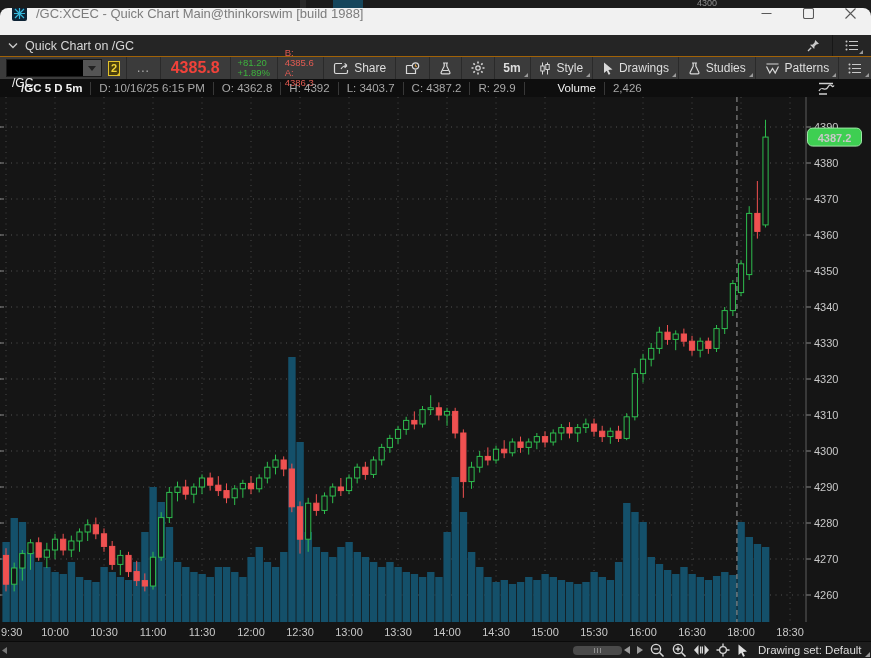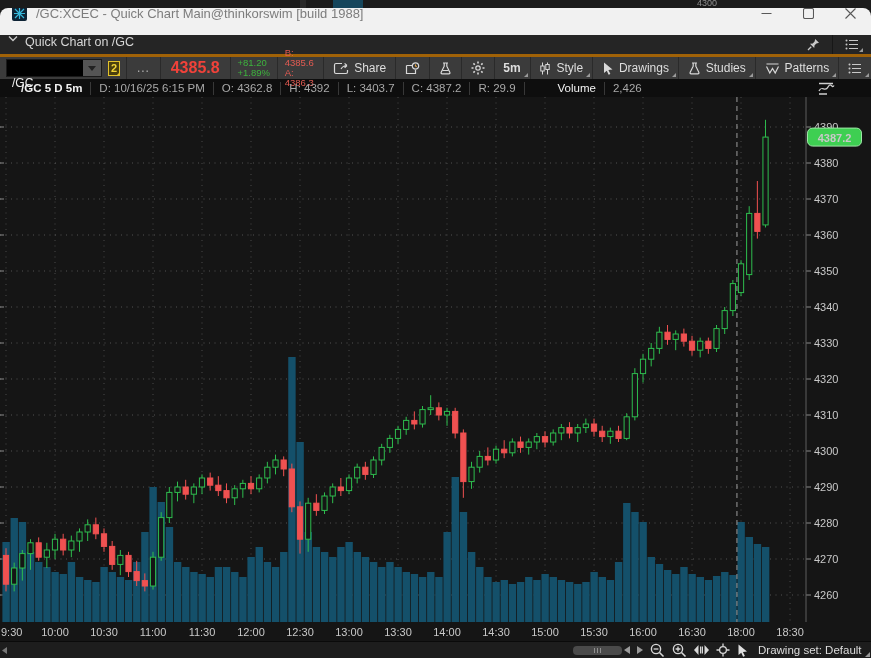--- a/index.html
+++ b/index.html
@@ -11,22 +11,22 @@
   .top-strip .sliver2 { position:absolute; left:300px; top:0; width:6px; height:8px; background:#2a2a2a; }
   .window { height:650px; background:#151515; border-radius:8px 8px 0 0; overflow:hidden; }
 
   
   .titlebar { height:27px; background:#f1f1f1; display:flex; align-items:center; padding:0 0 16px 12px; gap:9px; }
   .titlebar .title { color:#7d7d7d; font-size:13px; }
   .win-controls { margin-left:auto; display:flex; height:27px; }
   .wbtn { width:42px; height:27px; display:flex; align-items:center; justify-content:center; }
 
   
-  .quickbar { height:22px; background:#252525; color:#d6d6d6; display:flex; 
-    padding:0 6px 0 8px; gap:7px; font-size:12.5px; border-bottom:3px solid #a16207; }
+  .quickbar { height:22px; background:#252525; color:#d6d6d6; display:flex; align-items:center;
+    padding:0 6px 0 8px; gap:7px; font-size:12.5px; border-bottom:1px solid #a16207; }
   .quickbar .right { margin-left:auto; display:flex; align-items:center; height:100%; }
   .qsep { width:1px; height:100%; background:#171717; margin:0 6px; }
   .qicon { width:26px; height:100%; display:flex; align-items:center; justify-content:center; position:relative; }
 
   
   .toolbar { height:22px; background:#3b3b3b; display:flex; align-items:stretch; font-size:12px; color:#dedede; }
   .tsep { width:1px; background:#2a2a2a; }
   .tbtn { display:flex; align-items:center; gap:5px; padding:0 9px; position:relative; white-space:nowrap; }
   .dd::after { content:""; position:absolute; right:2px; bottom:2px; width:0; height:0;
     border-left:4px solid transparent; border-bottom:4px solid #9a9a9a; }

